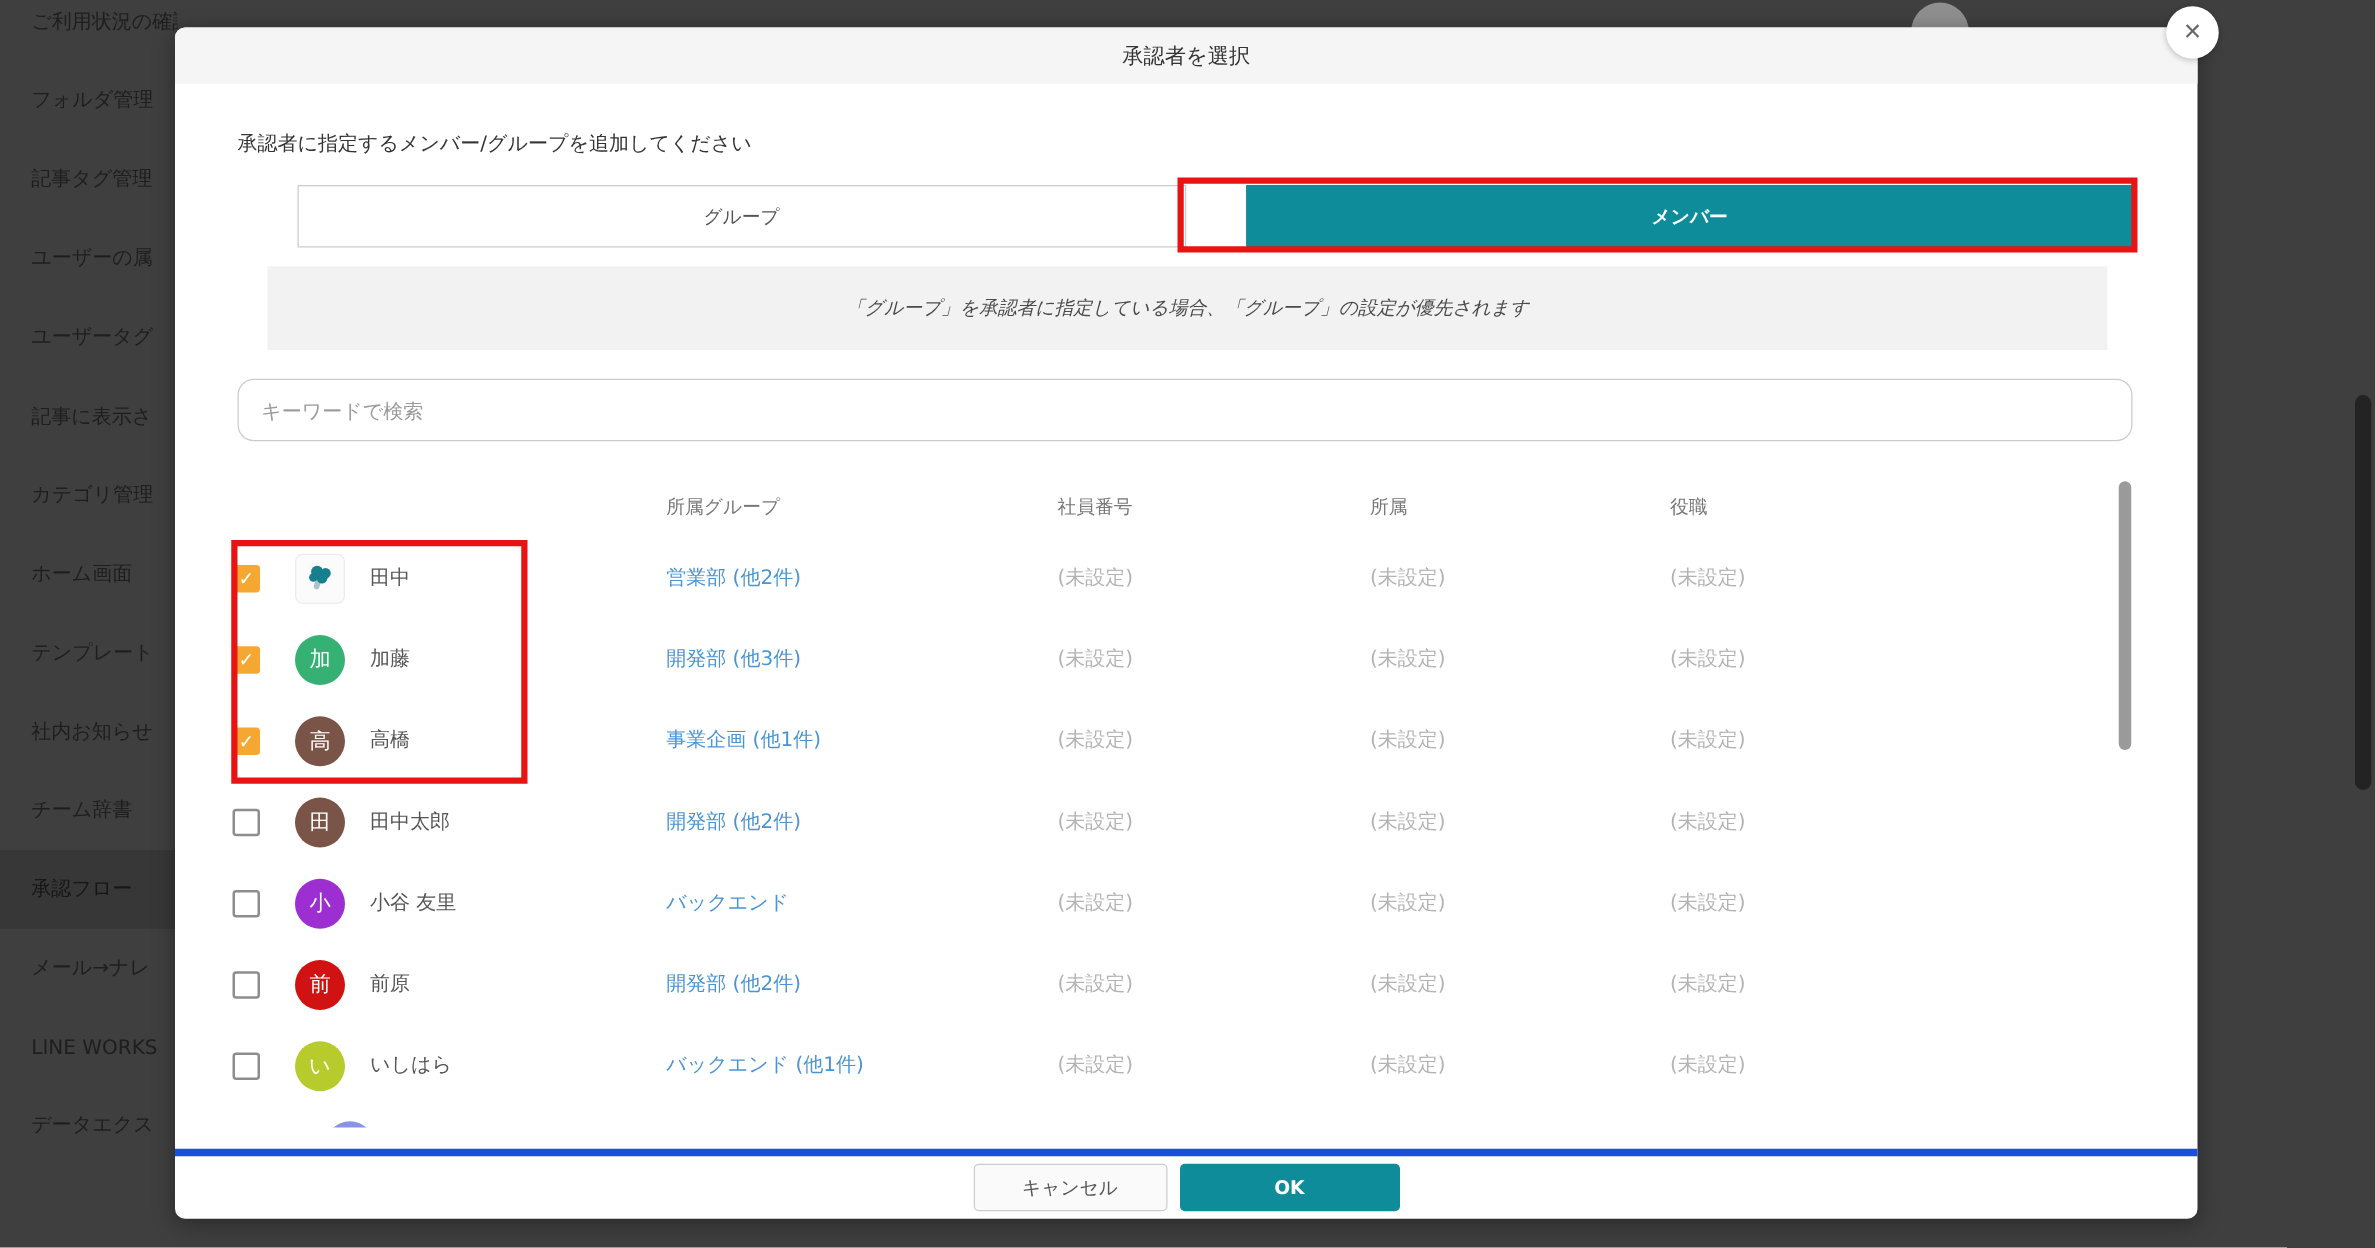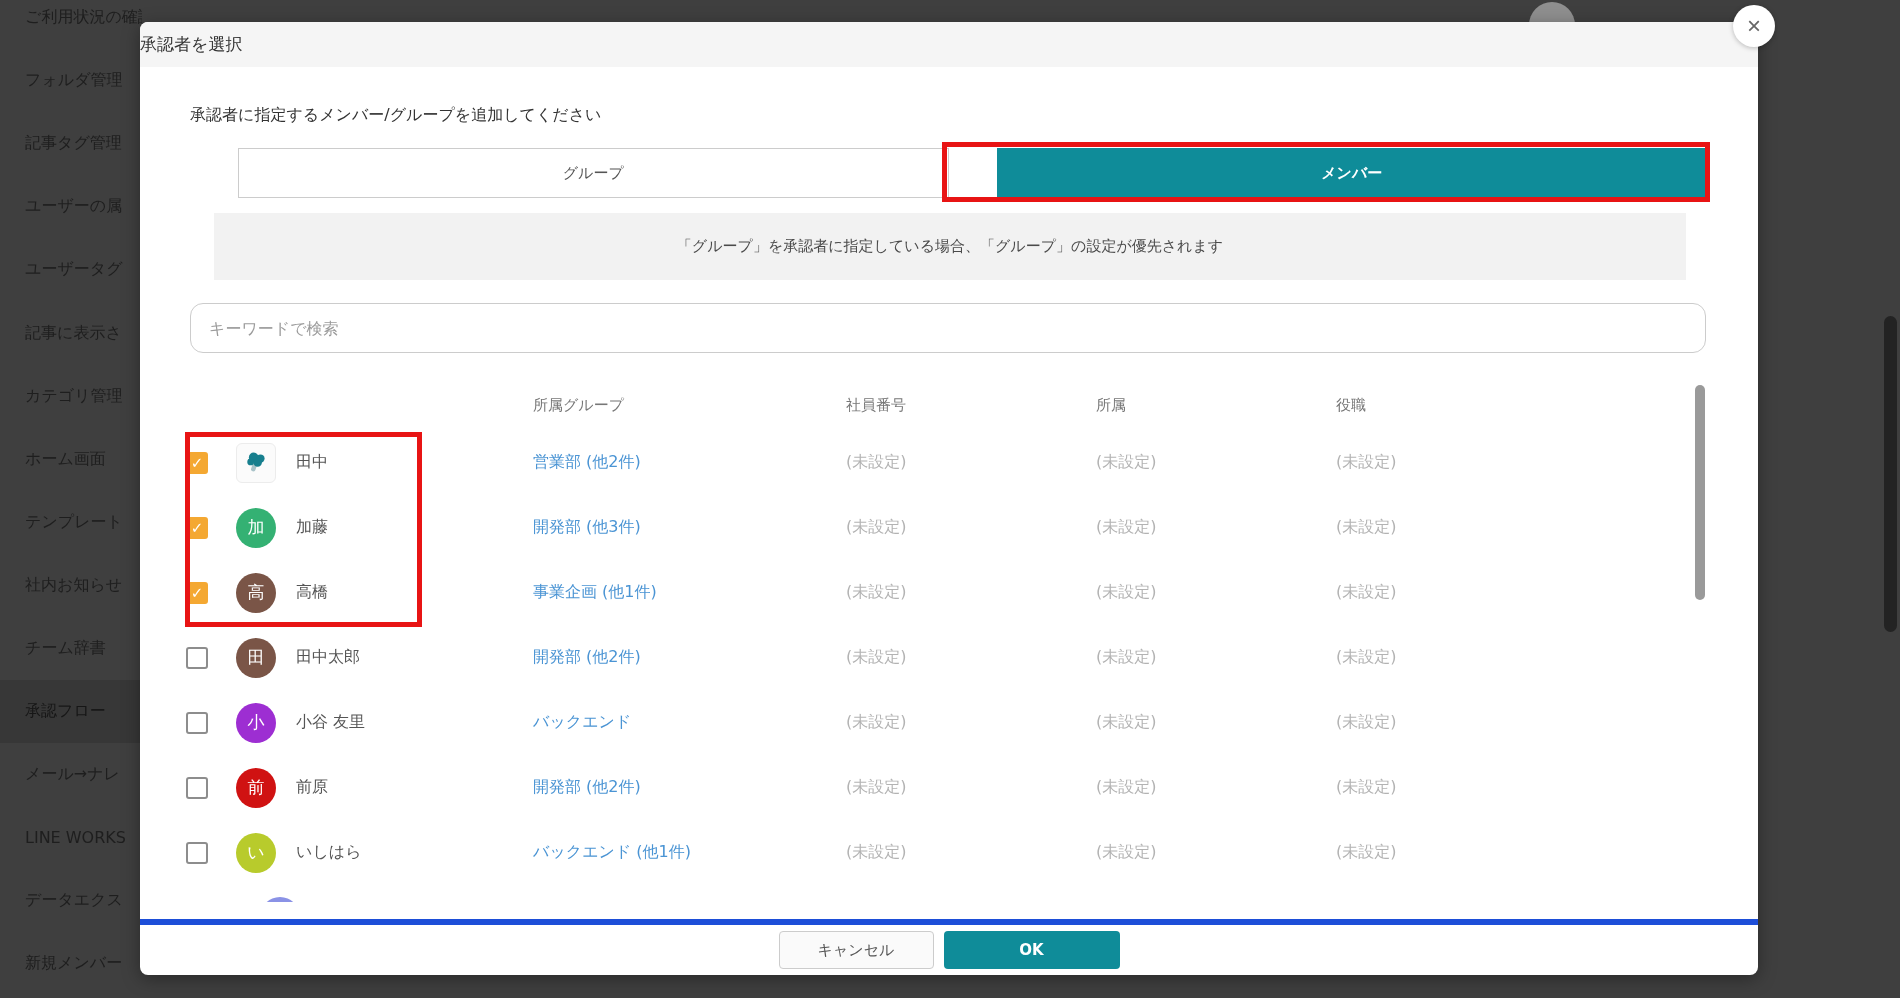--- a/index.html
+++ b/index.html
@@ -33,21 +33,21 @@
 
   
   .modal {
     position: absolute; left: 140px; top: 22px; width: 1618px; height: 953px;
     background: #ffffff; border-radius: 8px; z-index: 2;
     box-shadow: 0 4px 18px rgba(0,0,0,0.35);
   }
   .m-header {
     position: absolute; left: 0; top: 0; width: 100%; height: 45px;
     background: #f5f5f5; border-radius: 8px 8px 0 0;
-    display: flex; align-items: center; justify-content: flex-start;
+    display: flex; align-items: center; justify-content: center;
     font-size: 17px; color: #333;
   }
   .close-btn {
     position: absolute; left: 1593px; top: -17px; width: 42px; height: 42px;
     border-radius: 50%; background: #fff; border: none; z-index: 5;
     box-shadow: 0 1px 5px rgba(0,0,0,0.25);
     display: flex; align-items: center; justify-content: center;
     font-size: 24px; color: #666; cursor: pointer; line-height: 1;
   }
   .instruction {
@@ -63,21 +63,21 @@
     font-size: 15px; color: #555; background: #fff;
     border: 1px solid #ccc; cursor: pointer; margin-left: 48px;
   }
   .tab.active {
     background: var(--teal); border-color: var(--teal);
     color: #fff; font-weight: bold;
   }
   .notice {
     position: absolute; left: 74px; top: 191px; width: 1472px; height: 67px;
     background: #f2f2f2; display: flex; align-items: center; justify-content: center;
-    font-size: 15px; color: #4a4a4a;
+    font-size: 15px; color: #4a4a4a; font-style: italic;
   }
   .search {
     position: absolute; left: 50px; top: 281px; width: 1516px; height: 50px;
     border: 1px solid #ccc; border-radius: 13px; padding: 0 18px;
     font-size: 16px; color: #333; outline: none;
     font-family: "DejaVu Sans", "Liberation Sans", sans-serif;
   }
   .search::placeholder { color: #9b9b9b; }
 
   
@@ -157,21 +157,20 @@
       <div class="side-item">記事に表示さ</div>
       <div class="side-item">カテゴリ管理</div>
       <div class="side-item">ホーム画面</div>
       <div class="side-item">テンプレート</div>
       <div class="side-item">社内お知らせ</div>
       <div class="side-item">チーム辞書</div>
       <div class="side-item active">承認フロー</div>
       <div class="side-item">メール→ナレ</div>
       <div class="side-item">LINE WORKS</div>
       <div class="side-item">データエクス</div>
-      <div class="side-item">新規メンバー</div>
     </div>
   <div class="peek-avatar"></div>
   <div class="page-scrollbar"></div>
 
   <div class="modal">
     <button class="close-btn">×</button>
 
     <div class="m-header">
       <span>承認者を選択</span>
     </div>

